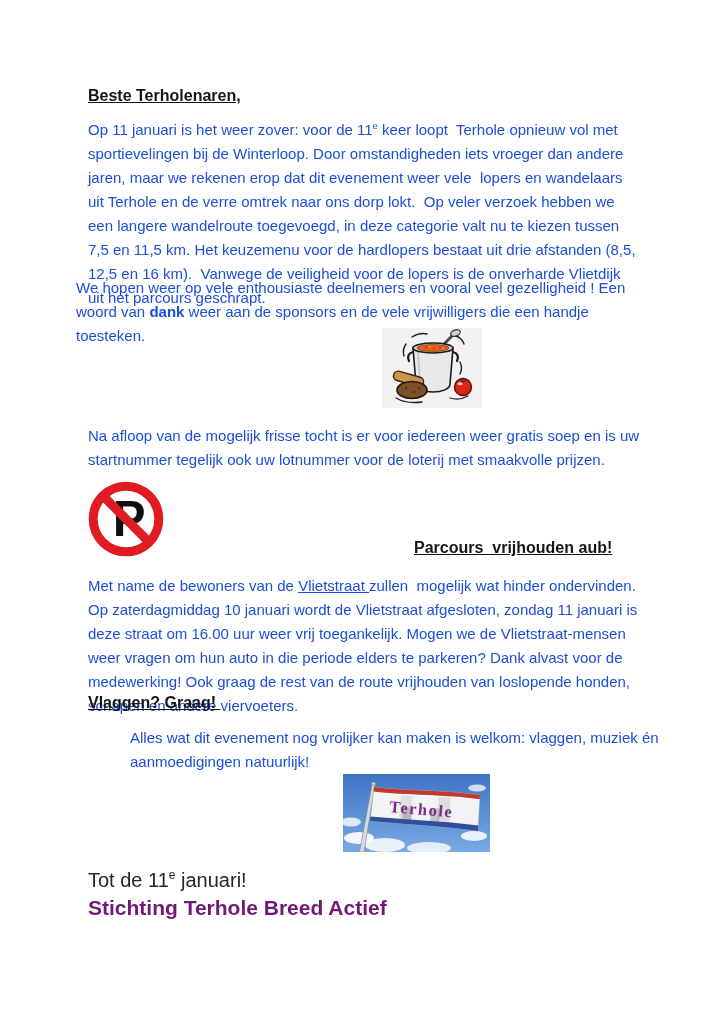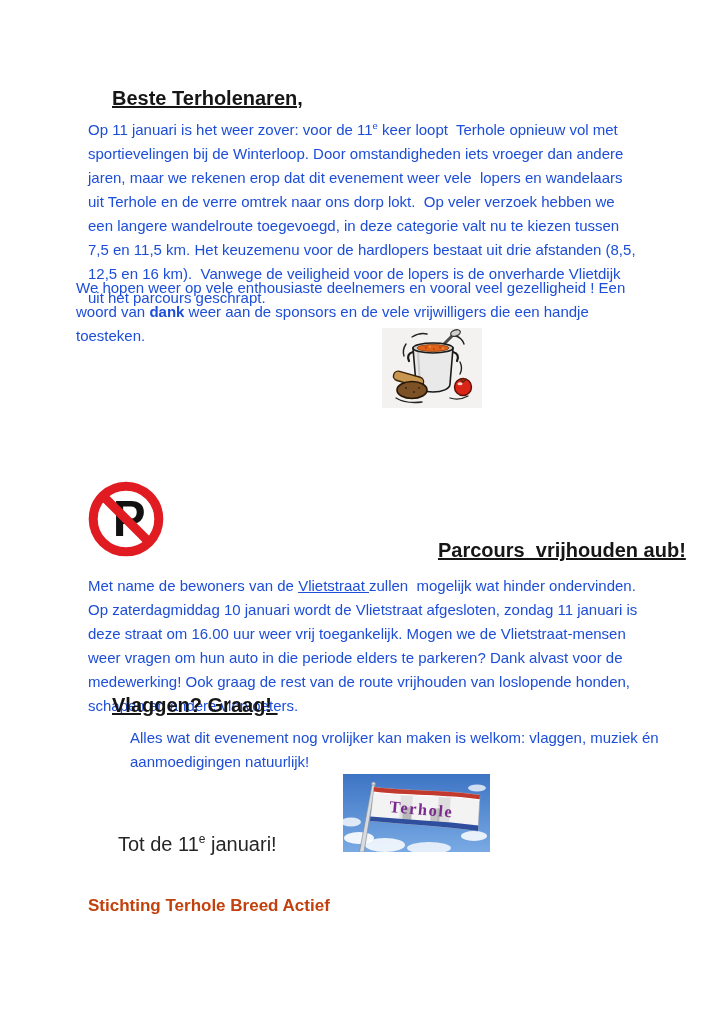--- a/index.html
+++ b/index.html
@@ -10,46 +10,45 @@
     color: #1d1d1d;
   }
   .page {
     position: relative;
     width: 724px; height: 1024px;
     background: #ffffff;
     overflow: hidden;
   }
   .abs { position: absolute; }
   .doc-heading {
-    font-size: 20px;
+    font-size: 16px;
     font-weight: bold;
     text-decoration: underline;
     white-space: pre-wrap;
     color: #161616;
-    margin-left: 24px;
   }
   .doc-body {
     font-size: 15px;
     line-height: 24px;
     white-space: pre-wrap;
     color: #1d4ed8;
   }
   .doc-body sup { font-size: 9.5px; line-height: 0; }
   .u { text-decoration: underline; }
   b { font-weight: bold; }
   .closing {
     font-size: 20px;
     color: #262626;
     white-space: pre-wrap;
   }
   .closing sup { font-size: 12px; line-height: 0; }
   .signature {
-    font-size: 17px;
+    font-size: 21px;
     font-weight: bold;
-    color: #c2410c;
+    color: #701a75;
     white-space: pre-wrap;
   }
   svg { display: block; }
 </style>
 </head>
 <body>
 
 <div class="page">
 
   <div class="abs doc-heading" style="left:88px; top:87px;">Beste Terholenaren,</div>
@@ -93,20 +92,21 @@
       <circle cx="81" cy="59" r="8.5" fill="#da2417" stroke="#5f0e06" stroke-width="1.4"></circle>
       <ellipse cx="78" cy="55.8" rx="2.6" ry="1.5" fill="#ffffff" opacity="0.8"></ellipse>
       <path d="M78.5,51.5 l2.5,2.5 l3,-2.5" stroke="#4a2c0a" stroke-width="1.3" fill="none" stroke-linecap="round"></path>
 
       <path d="M14,70 q10,6 26,4" stroke="#222" fill="none" stroke-width="1.3" stroke-linecap="round"></path>
       <path d="M68,70 q9,3 18,-2" stroke="#222" fill="none" stroke-width="1.3" stroke-linecap="round"></path>
     </svg>
   </div>
 
 
+  <p class="abs doc-body" style="left:88px; top:424px; width:552px;">Na afloop van de mogelijk frisse tocht is er voor iedereen weer gratis soep en is uw startnummer tegelijk ook uw lotnummer voor de loterij met smaakvolle prijzen.</p>
 
   <div class="abs" style="left:85px; top:477px;">
     <svg width="82" height="84" viewBox="0 0 100 100">
       <circle cx="50" cy="50" r="40" fill="#ffffff" stroke="#e01b22" stroke-width="11"></circle>
       <text x="54" y="71" font-size="60" font-weight="bold" fill="#111111" text-anchor="middle" font-family="Liberation Sans, sans-serif">P</text>
       <line x1="22" y1="22" x2="78" y2="78" stroke="#e01b22" stroke-width="11"></line>
     </svg>
   </div>
 
   <div class="abs doc-heading" style="left:414px; top:539px;">Parcours  vrijhouden aub!</div>
@@ -147,17 +147,17 @@
 
       <path d="M31,13 C60,17 105,16 137,21 L136.6,26 C104,21.2 60,22 30.6,18.2 Z" fill="#c23a2e"></path>
       <path d="M30.8,17.4 C60,21.2 104,20.4 136.7,25.2 L136.6,26.6 C104,21.8 60,22.6 30.7,18.8 Z" fill="#ffffff"></path>
 
       <path d="M27.4,42.6 C60,45.6 100,47 135.4,51.6 L135,57 C100,52 60,50 27,47 Z" fill="#2f4e9e"></path>
 
       <text x="46" y="38" font-family="Liberation Serif, serif" font-size="16.5" font-weight="bold" fill="#7b2b8f" letter-spacing="1.5" transform="rotate(5 46 38)">Terhole</text>
     </svg>
   </div>
 
-  <div class="abs closing" style="left:88px; top:833px;margin-left:30px;"><span>Tot de 11</span><sup>e</sup><span> januari!</span></div>
+  <div class="abs closing" style="left:88px; top:869px;"><span>Tot de 11</span><sup>e</sup><span> januari!</span></div>
 
   <div class="abs signature" style="left:88px; top:896px;">Stichting Terhole Breed Actief</div>
 
 </div>
 
 </body></html>

